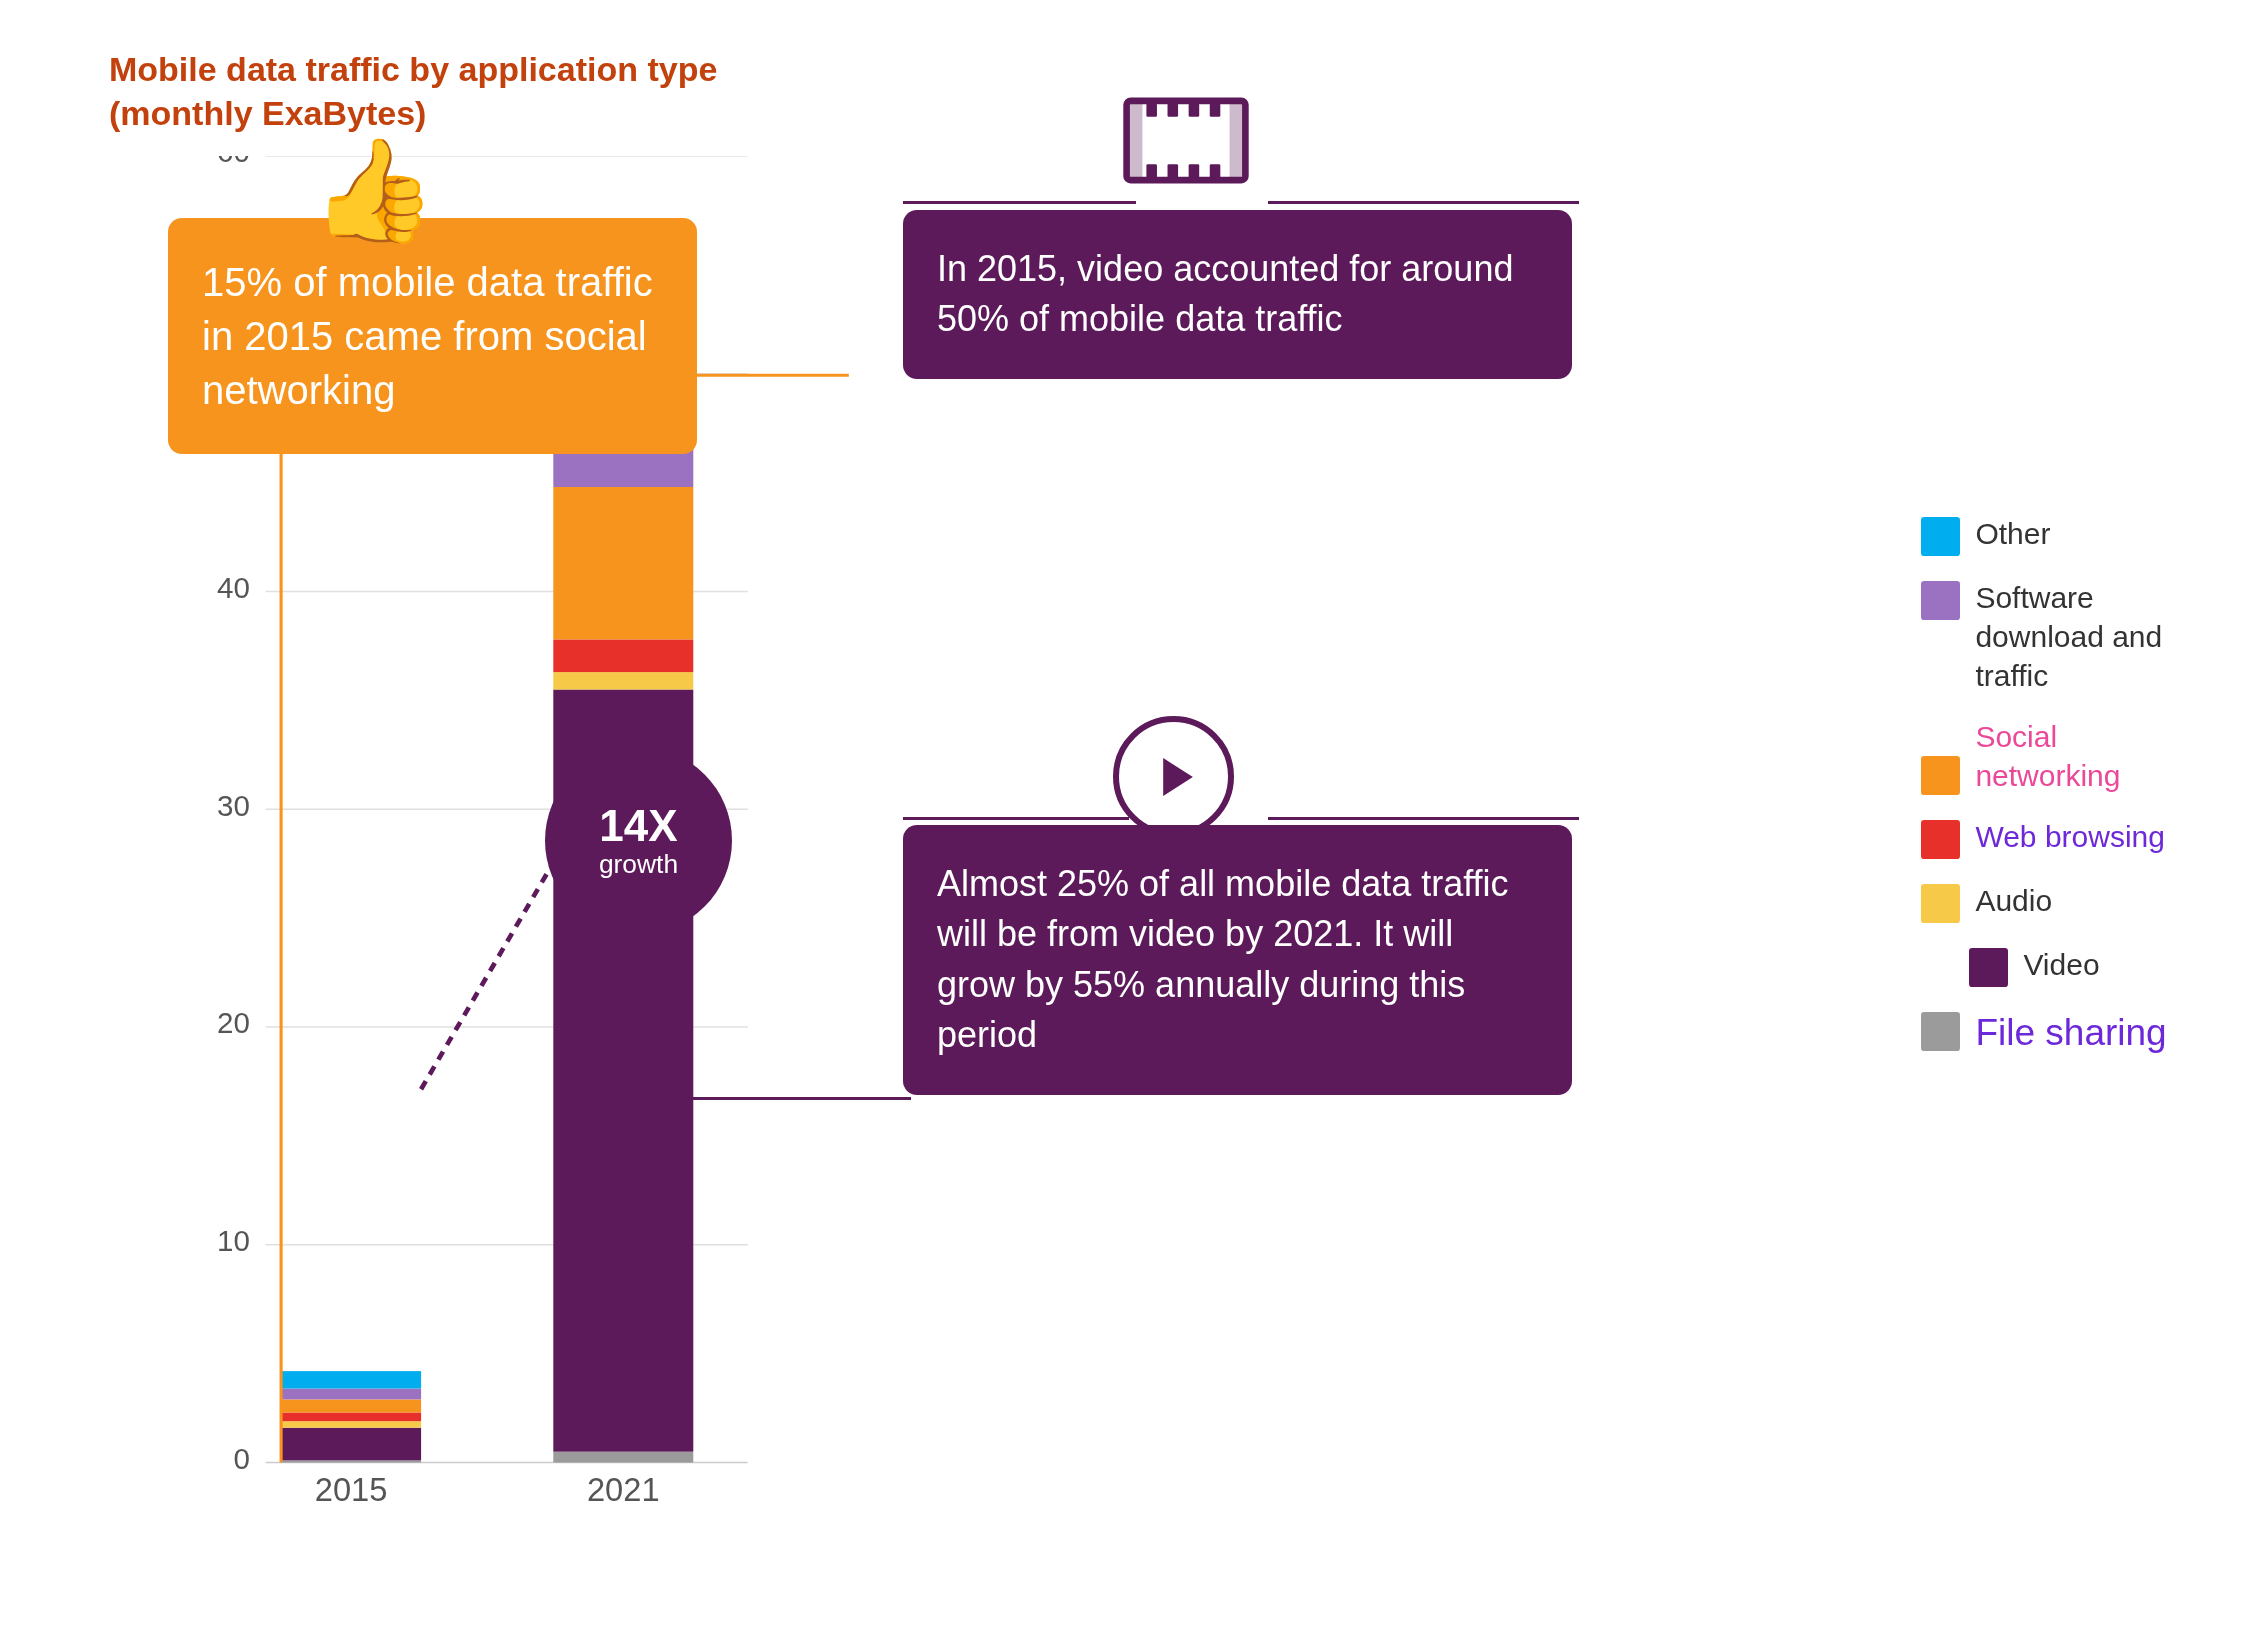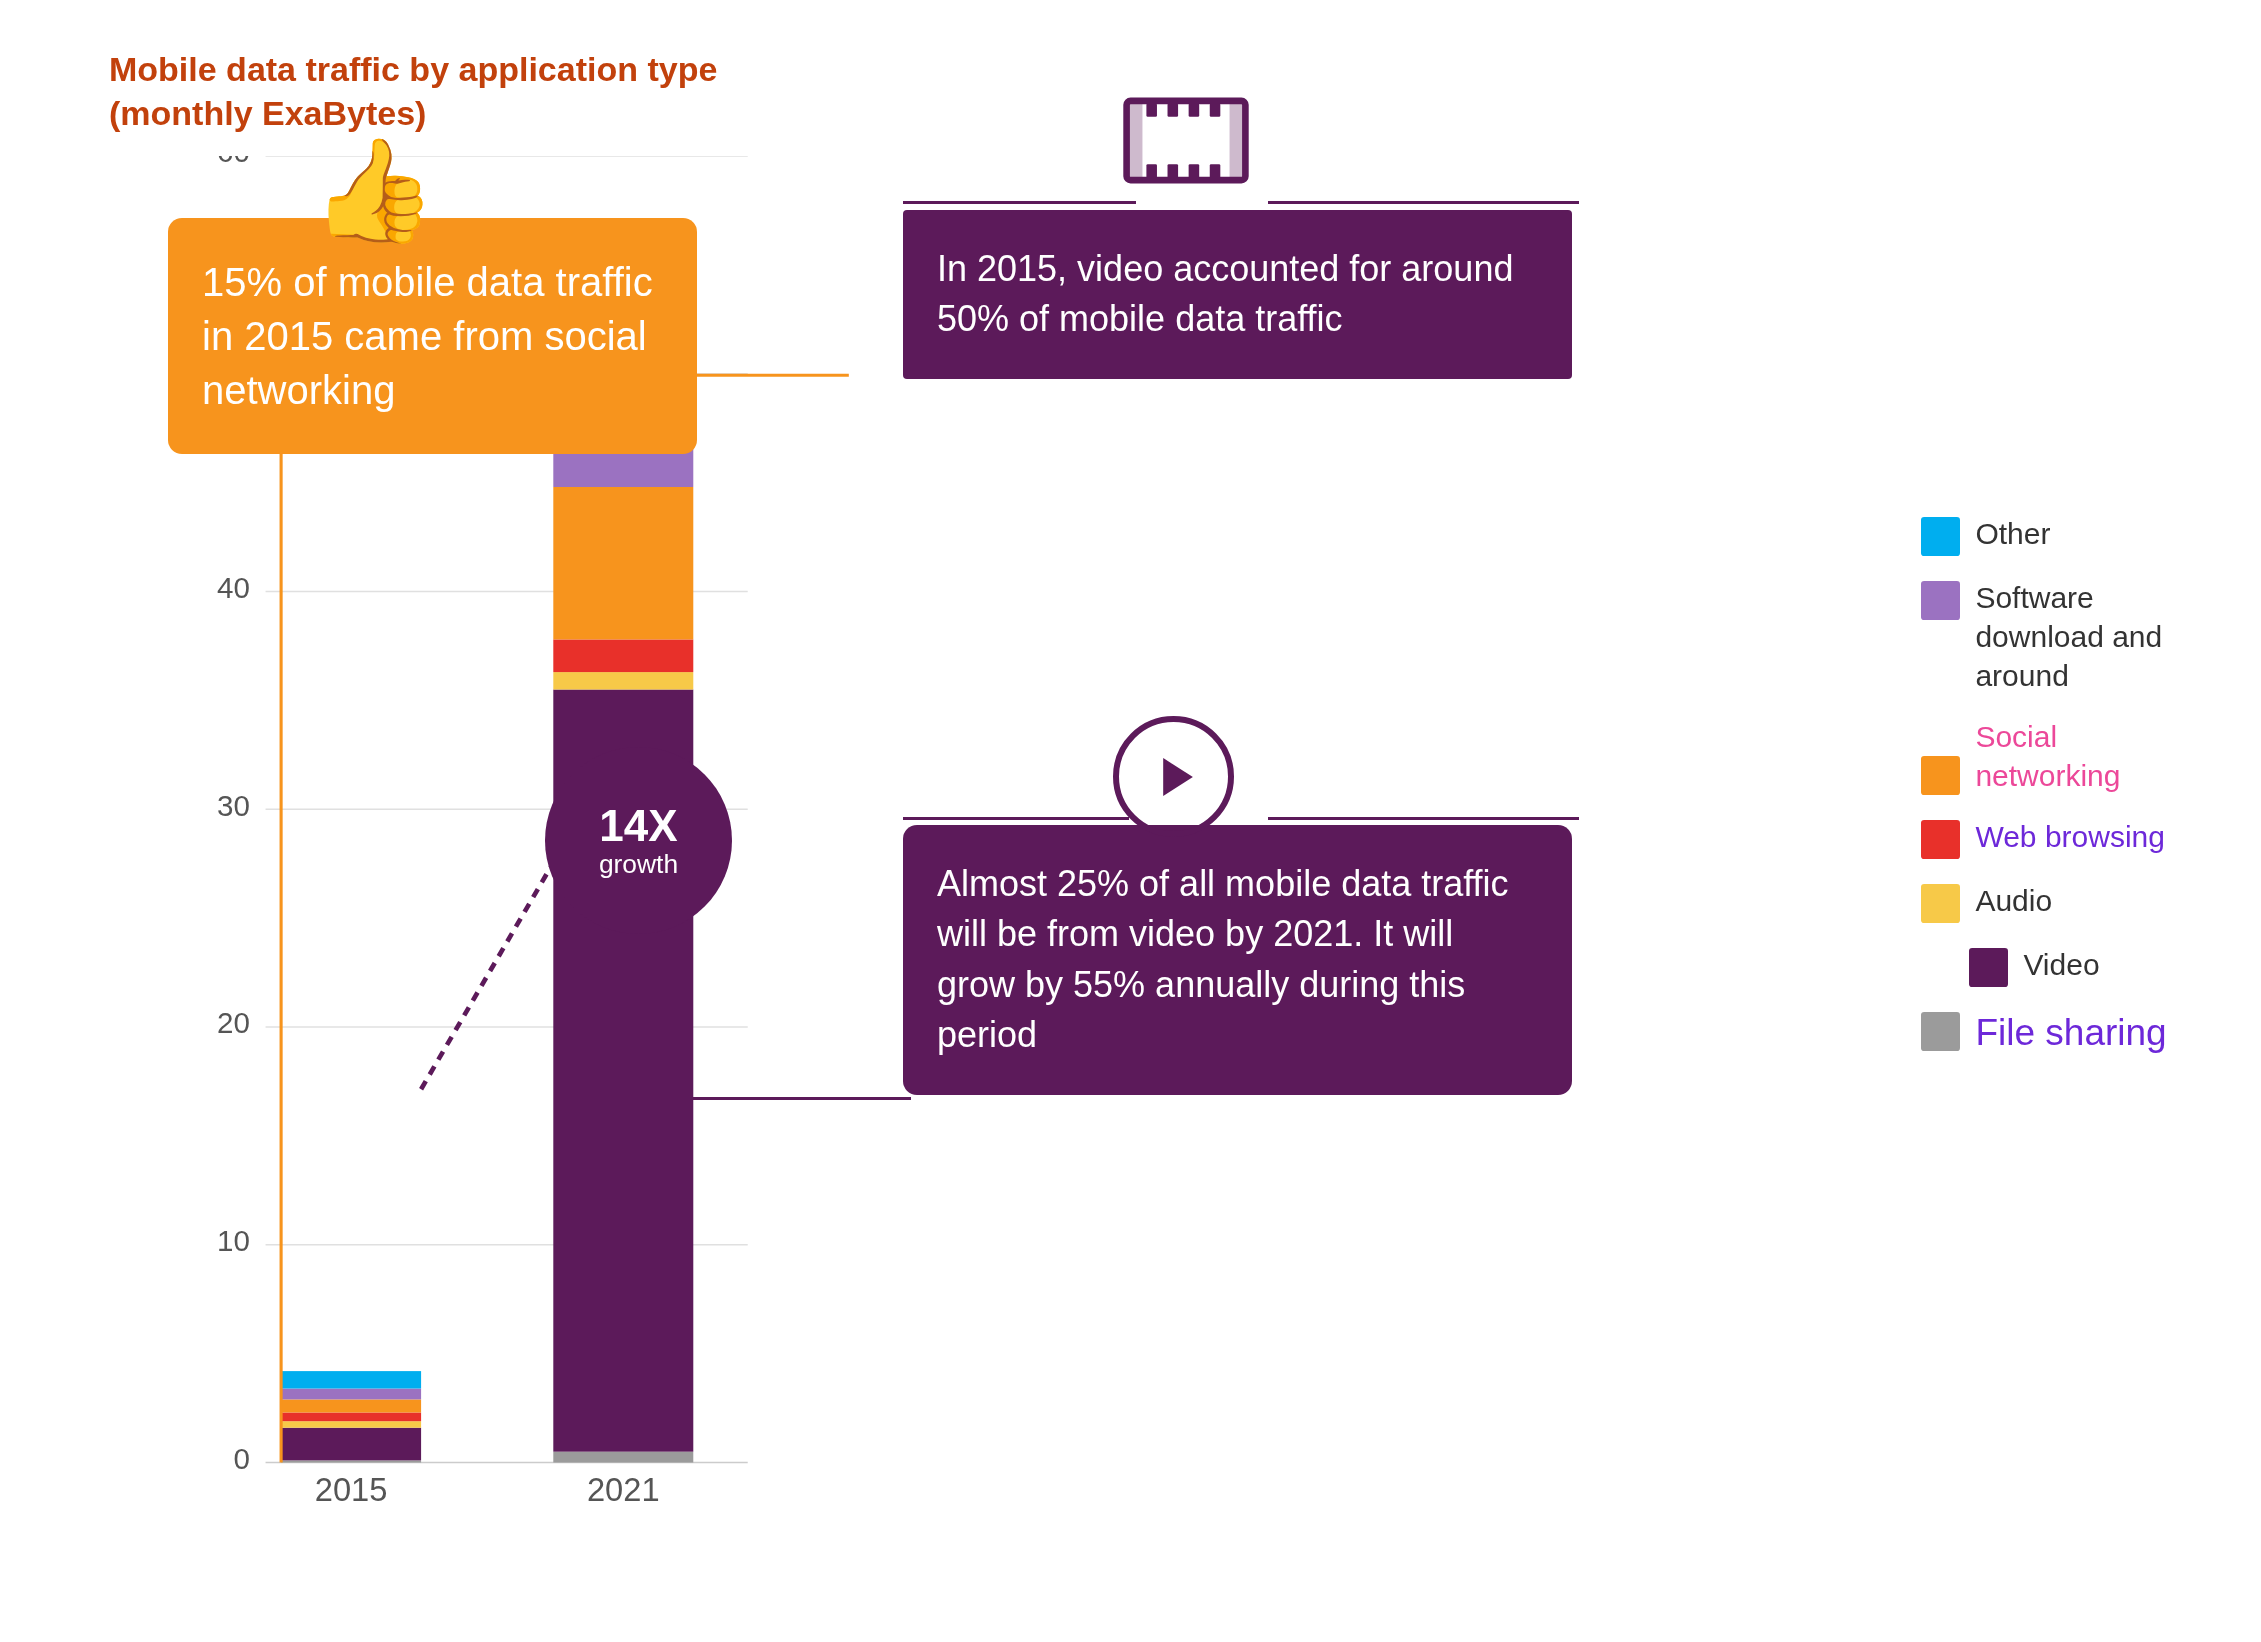--- a/index.html
+++ b/index.html
@@ -146,21 +146,21 @@
 
     <rect x="20" y="58" width="8" height="10" rx="1" fill="#5C1A5A"></rect>
     <rect x="36" y="58" width="8" height="10" rx="1" fill="#5C1A5A"></rect>
     <rect x="52" y="58" width="8" height="10" rx="1" fill="#5C1A5A"></rect>
     <rect x="68" y="58" width="8" height="10" rx="1" fill="#5C1A5A"></rect>
   </svg>
 
   <div style="position:absolute; top:154px; left:856px; width:233px; height:3.1px; background:#5C1A5A;"></div>
   <div style="position:absolute; top:154px; left:1221px; width:311px; height:3.1px; background:#5C1A5A;"></div>
 
-  <div style="position:absolute; top:163px; left:856px; width:669px; background:#5C1A5A; border-radius:4px; padding:34px 34px; color:white; font-size:36px; line-height:1.4; z-index:10;">
+  <div style="position:absolute; top:163px; left:856px; width:669px; background:#5C1A5A; border-radius:14px; padding:34px 34px; color:white; font-size:36px; line-height:1.4; z-index:10;">
     <span>In 2015, video accounted
 for around 50% of
 mobile data traffic</span>
   </div>
 
   <div style="position:absolute; top:700px; left:498px; width:187px; height:187px; background:#5C1A5A; border-radius:50%; display:flex; flex-direction:column; align-items:center; justify-content:center; color:white; font-size:44px; font-weight:bold; z-index:20; line-height:1.1;">
     <span>14X</span>
     <span style="font-size:26.4px; font-weight:normal;">growth</span>
   </div>
 
@@ -185,21 +185,21 @@
 
   <div style="position:absolute; top:467px; right:15.6px; display:flex; flex-direction:column; gap:22px;">
 
   <div style="display: flex; align-items: flex-start; gap: 15.6px; font-size: 30px; color: rgb(51, 51, 51);">
         <div style="width: 39px; height: 39px; background: rgb(0, 174, 239); border-radius: 3.1px; flex-shrink: 0; margin-top: 3.1px;"></div>
         <div style="line-height: 1.3; max-width: 218px;">Other</div>
       </div>
       <div style="display: flex; align-items: flex-start; gap: 15.6px; font-size: 30px; color: rgb(51, 51, 51);">
         <div style="width: 39px; height: 39px; background: rgb(155, 114, 193); border-radius: 3.1px; flex-shrink: 0; margin-top: 3.1px;"></div>
         <div style="line-height: 1.3; max-width: 218px;">Software download
-and around</div>
+and traffic</div>
       </div>
       <div style="display: flex; align-items: flex-end; gap: 15.6px; font-size: 30px; color: #ec4899;">
         <div style="width: 39px; height: 39px; background: rgb(247, 148, 29); border-radius: 3.1px; flex-shrink: 0; margin-top: 3.1px;"></div>
         <div style="line-height: 1.3; max-width: 218px;">Social networking</div>
       </div>
       <div style="display: flex; align-items: flex-start; gap: 15.6px; font-size: 30px; color: #6d28d9;">
         <div style="width: 39px; height: 39px; background: rgb(232, 48, 42); border-radius: 3.1px; flex-shrink: 0; margin-top: 3.1px;"></div>
         <div style="line-height: 1.3; max-width: 218px;">Web browsing</div>
       </div>
       <div style="display: flex; align-items: flex-start; gap: 15.6px; font-size: 30px; color: rgb(51, 51, 51);">

